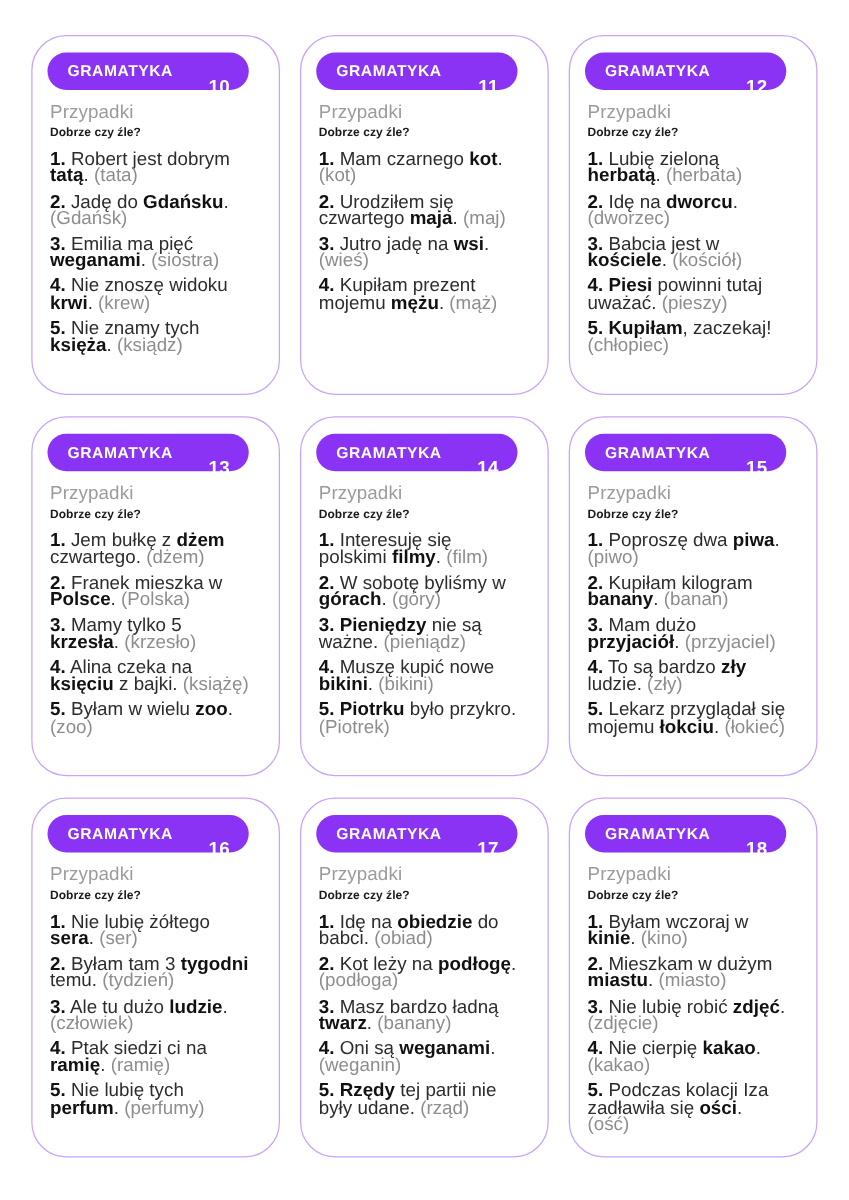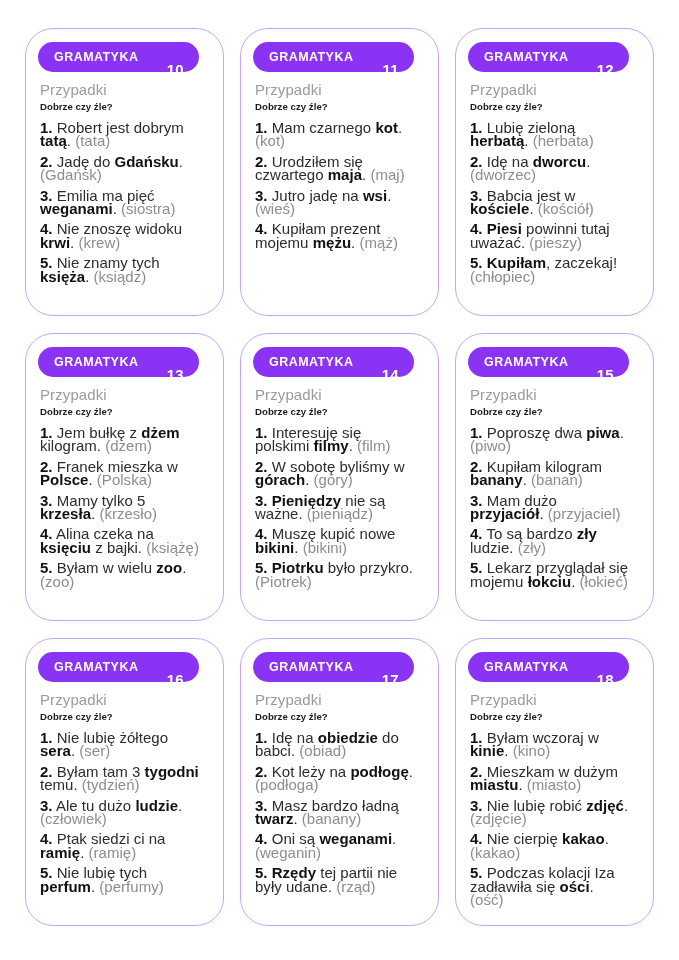--- a/index.html
+++ b/index.html
@@ -140,21 +140,21 @@
       </ul>
     </div>
     <div class="card">
       <div class="card-header">
         <span class="card-title">GRAMATYKA</span>
         <span class="card-number">13</span>
       </div>
       <div class="card-category">Przypadki</div>
       <div class="card-prompt">Dobrze czy źle?</div>
       <ul class="item-list">
-        <li class="item"><span class="item-num">1.</span> <span>Jem bułkę z </span><span class="item-key">dżem</span><span> kilogram.</span> <span class="item-hint">(dżem)</span></li>
+        <li class="item"><span class="item-num">1.</span> <span>Jem bułkę z </span><span class="item-key">dżem</span><span> czwartego.</span> <span class="item-hint">(dżem)</span></li>
         <li class="item"><span class="item-num">2.</span> <span>Franek mieszka w </span><span class="item-key">Polsce</span><span>.</span> <span class="item-hint">(Polska)</span></li>
         <li class="item"><span class="item-num">3.</span> <span>Mamy tylko 5 </span><span class="item-key">krzesła</span><span>.</span> <span class="item-hint">(krzesło)</span></li>
         <li class="item"><span class="item-num">4.</span> <span>Alina czeka na </span><span class="item-key">księciu</span><span> z bajki.</span> <span class="item-hint">(książę)</span></li>
         <li class="item"><span class="item-num">5.</span> <span>Byłam w wielu </span><span class="item-key">zoo</span><span>.</span> <span class="item-hint">(zoo)</span></li>
       </ul>
     </div>
     <div class="card">
       <div class="card-header">
         <span class="card-title">GRAMATYKA</span>
         <span class="card-number">14</span>

